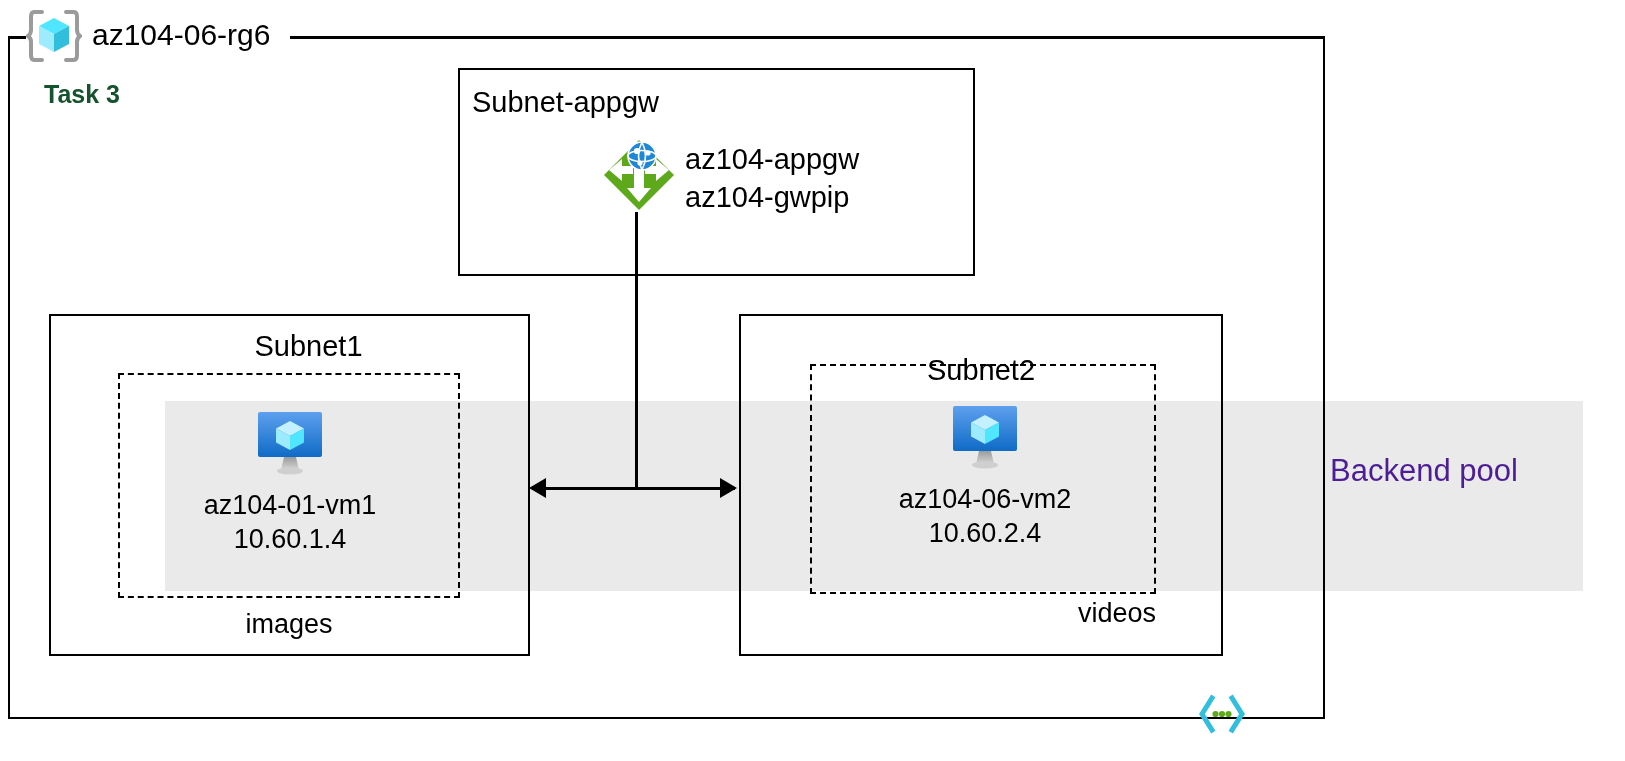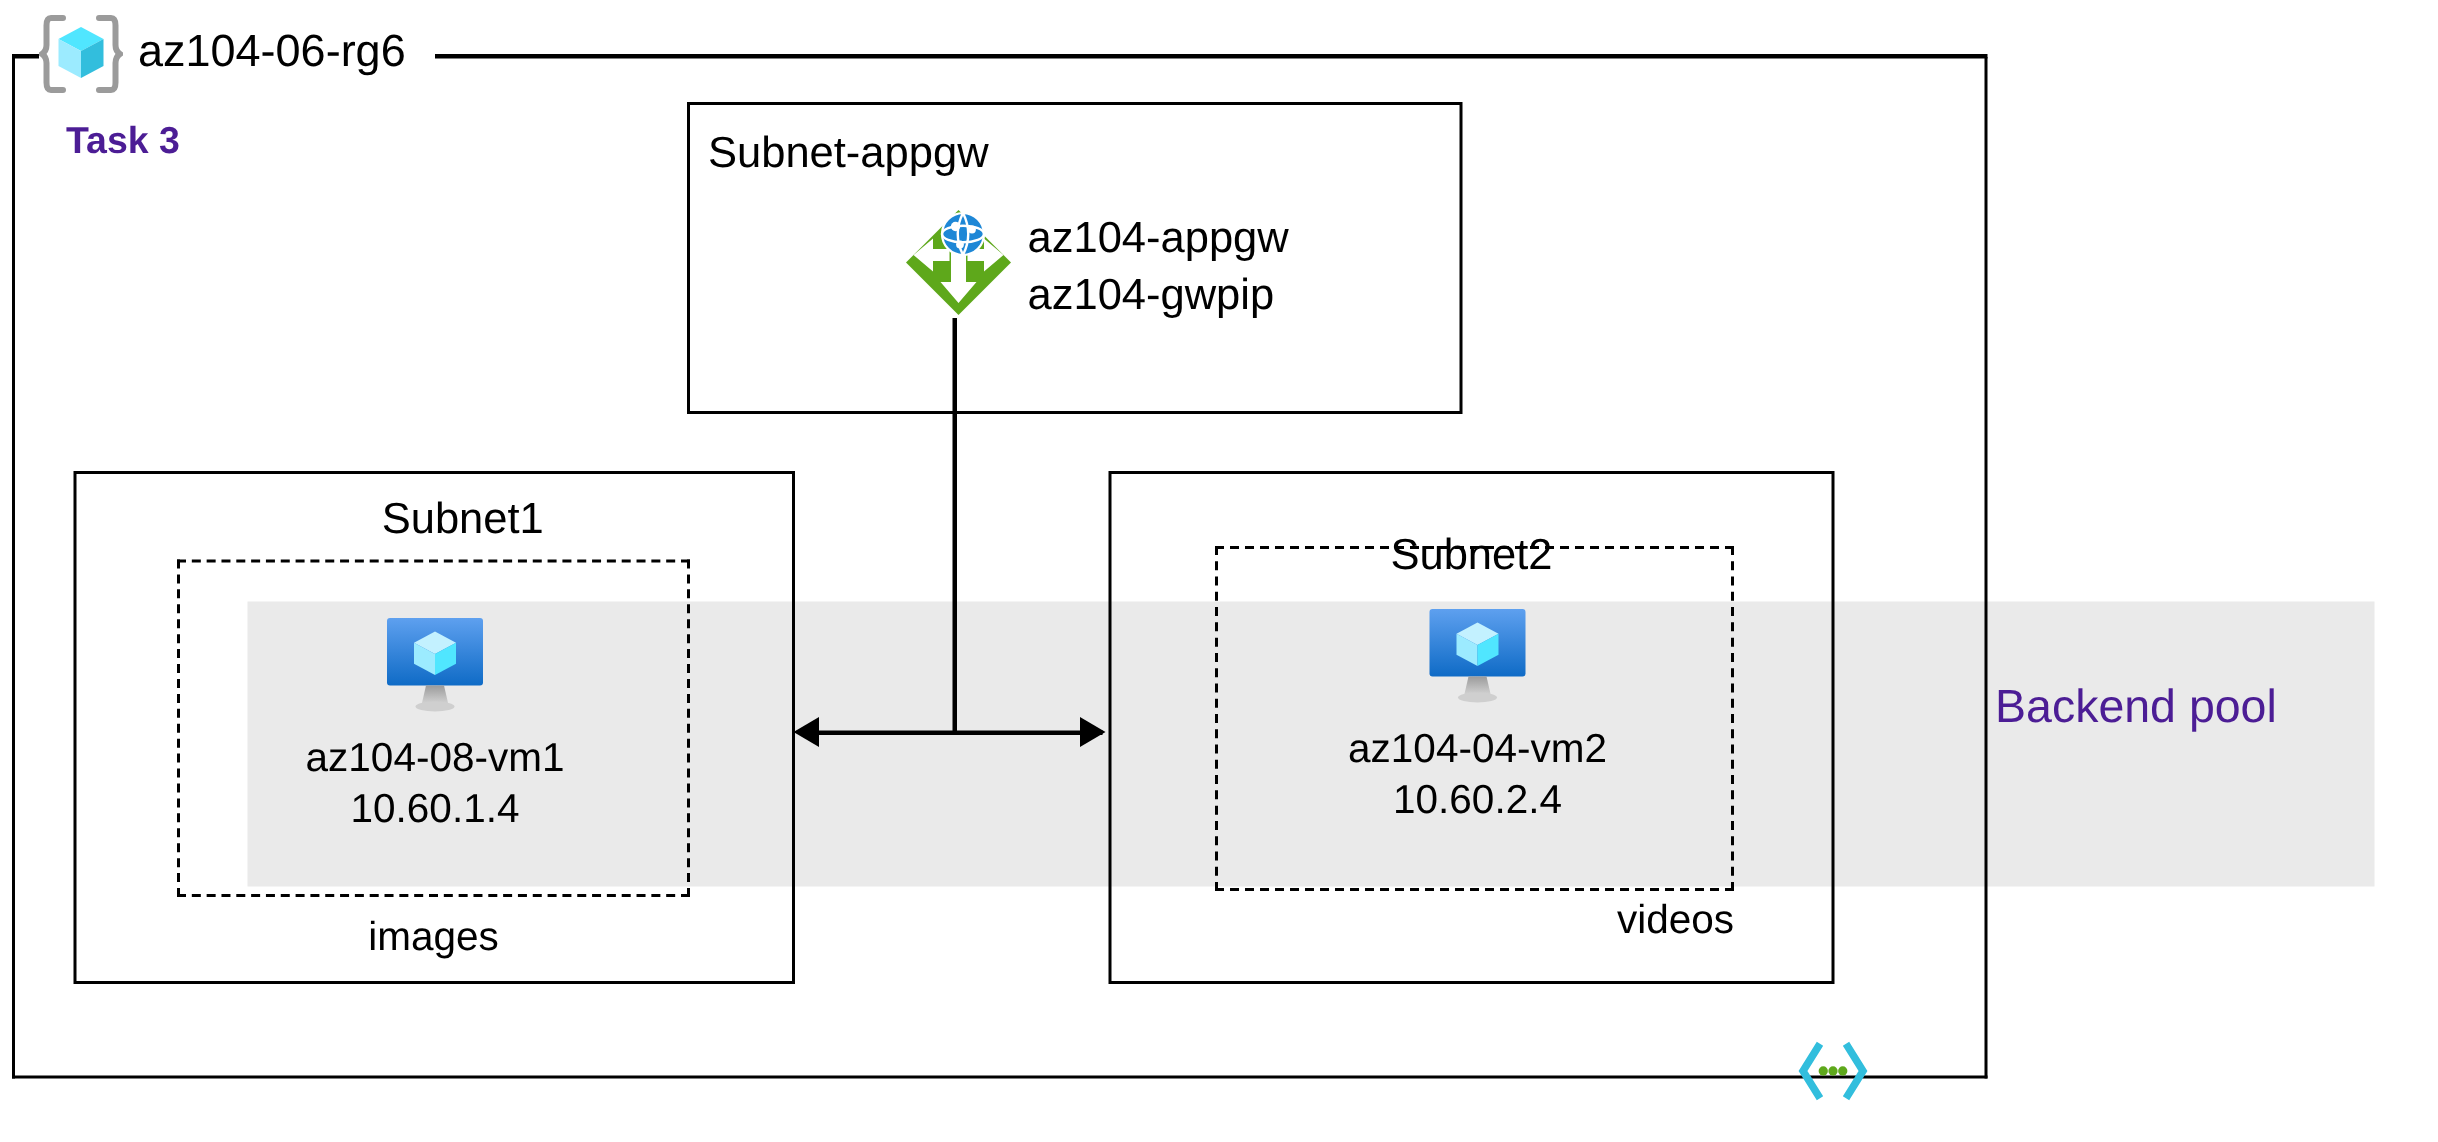--- a/index.html
+++ b/index.html
@@ -86,21 +86,21 @@
     white-space: nowrap;
     z-index: 5;
   }
 
   
   .task-label {
     left: 44px;
     top: 80px;
     font-size: 25px;
     font-weight: bold;
-    color: #4c1d95;
+    color: #14532d;
     white-space: nowrap;
     z-index: 5;
     text-align: right;
   }
 
   
   .subnet-box {
     border: 2.5px solid #000000;
     background: transparent;
     box-sizing: border-box;
@@ -303,21 +303,21 @@
         <rect x="6" y="8" width="64" height="45" rx="2" fill="url(#vmg1)"></rect>
         <path d="M32 53 L44 53 L47 66 L29 66 Z" fill="url(#vmstand1)"></path>
         <ellipse cx="38" cy="67" rx="13" ry="3.4" fill="#cfcfcf"></ellipse>
         <g>
           <polygon points="38,17 52,24.5 38,32 24,24.5" fill="#c3f1ff"></polygon>
           <polygon points="24,24.5 38,32 38,46 24,38.5" fill="#9cebff"></polygon>
           <polygon points="52,24.5 38,32 38,46 52,38.5" fill="#50e6ff"></polygon>
         </g>
       </svg>
     </div>
-    <div class="vm-name">az104-08-vm1</div>
+    <div class="vm-name">az104-01-vm1</div>
     <div class="vm-ip">10.60.1.4</div>
   </div>
   <div class="sub-label label-images">images</div>
 
   <div class="abs subnet-box subnet2-box"></div>
   <div class="subnet-title title-sub2">Subnet2</div>
   <div class="abs dashed-box dashed2"></div>
   <div class="vm-block vm2">
     <div class="vm-icon-wrap">
       <svg viewBox="0 0 76 76" width="76" height="76" xmlns="http://www.w3.org/2000/svg">
@@ -334,21 +334,21 @@
         <rect x="6" y="8" width="64" height="45" rx="2" fill="url(#vmg2)"></rect>
         <path d="M32 53 L44 53 L47 66 L29 66 Z" fill="url(#vmstand2)"></path>
         <ellipse cx="38" cy="67" rx="13" ry="3.4" fill="#cfcfcf"></ellipse>
         <g>
           <polygon points="38,17 52,24.5 38,32 24,24.5" fill="#c3f1ff"></polygon>
           <polygon points="24,24.5 38,32 38,46 24,38.5" fill="#9cebff"></polygon>
           <polygon points="52,24.5 38,32 38,46 52,38.5" fill="#50e6ff"></polygon>
         </g>
       </svg>
     </div>
-    <div class="vm-name">az104-04-vm2</div>
+    <div class="vm-name">az104-06-vm2</div>
     <div class="vm-ip">10.60.2.4</div>
   </div>
   <div class="sub-label label-videos">videos</div>
 
   <div class="abs arm-icon">
     <svg viewBox="0 0 52 40" width="52" height="40" xmlns="http://www.w3.org/2000/svg">
       <path d="M16 4 L6 20 L16 36" fill="none" stroke="#32bedd" stroke-width="5" stroke-linecap="square"></path>
       <path d="M36 4 L46 20 L36 36" fill="none" stroke="#32bedd" stroke-width="5" stroke-linecap="square"></path>
       <circle cx="19.5" cy="20" r="3.1" fill="#5ea81b"></circle>
       <circle cx="26" cy="20" r="3.1" fill="#5ea81b"></circle>

